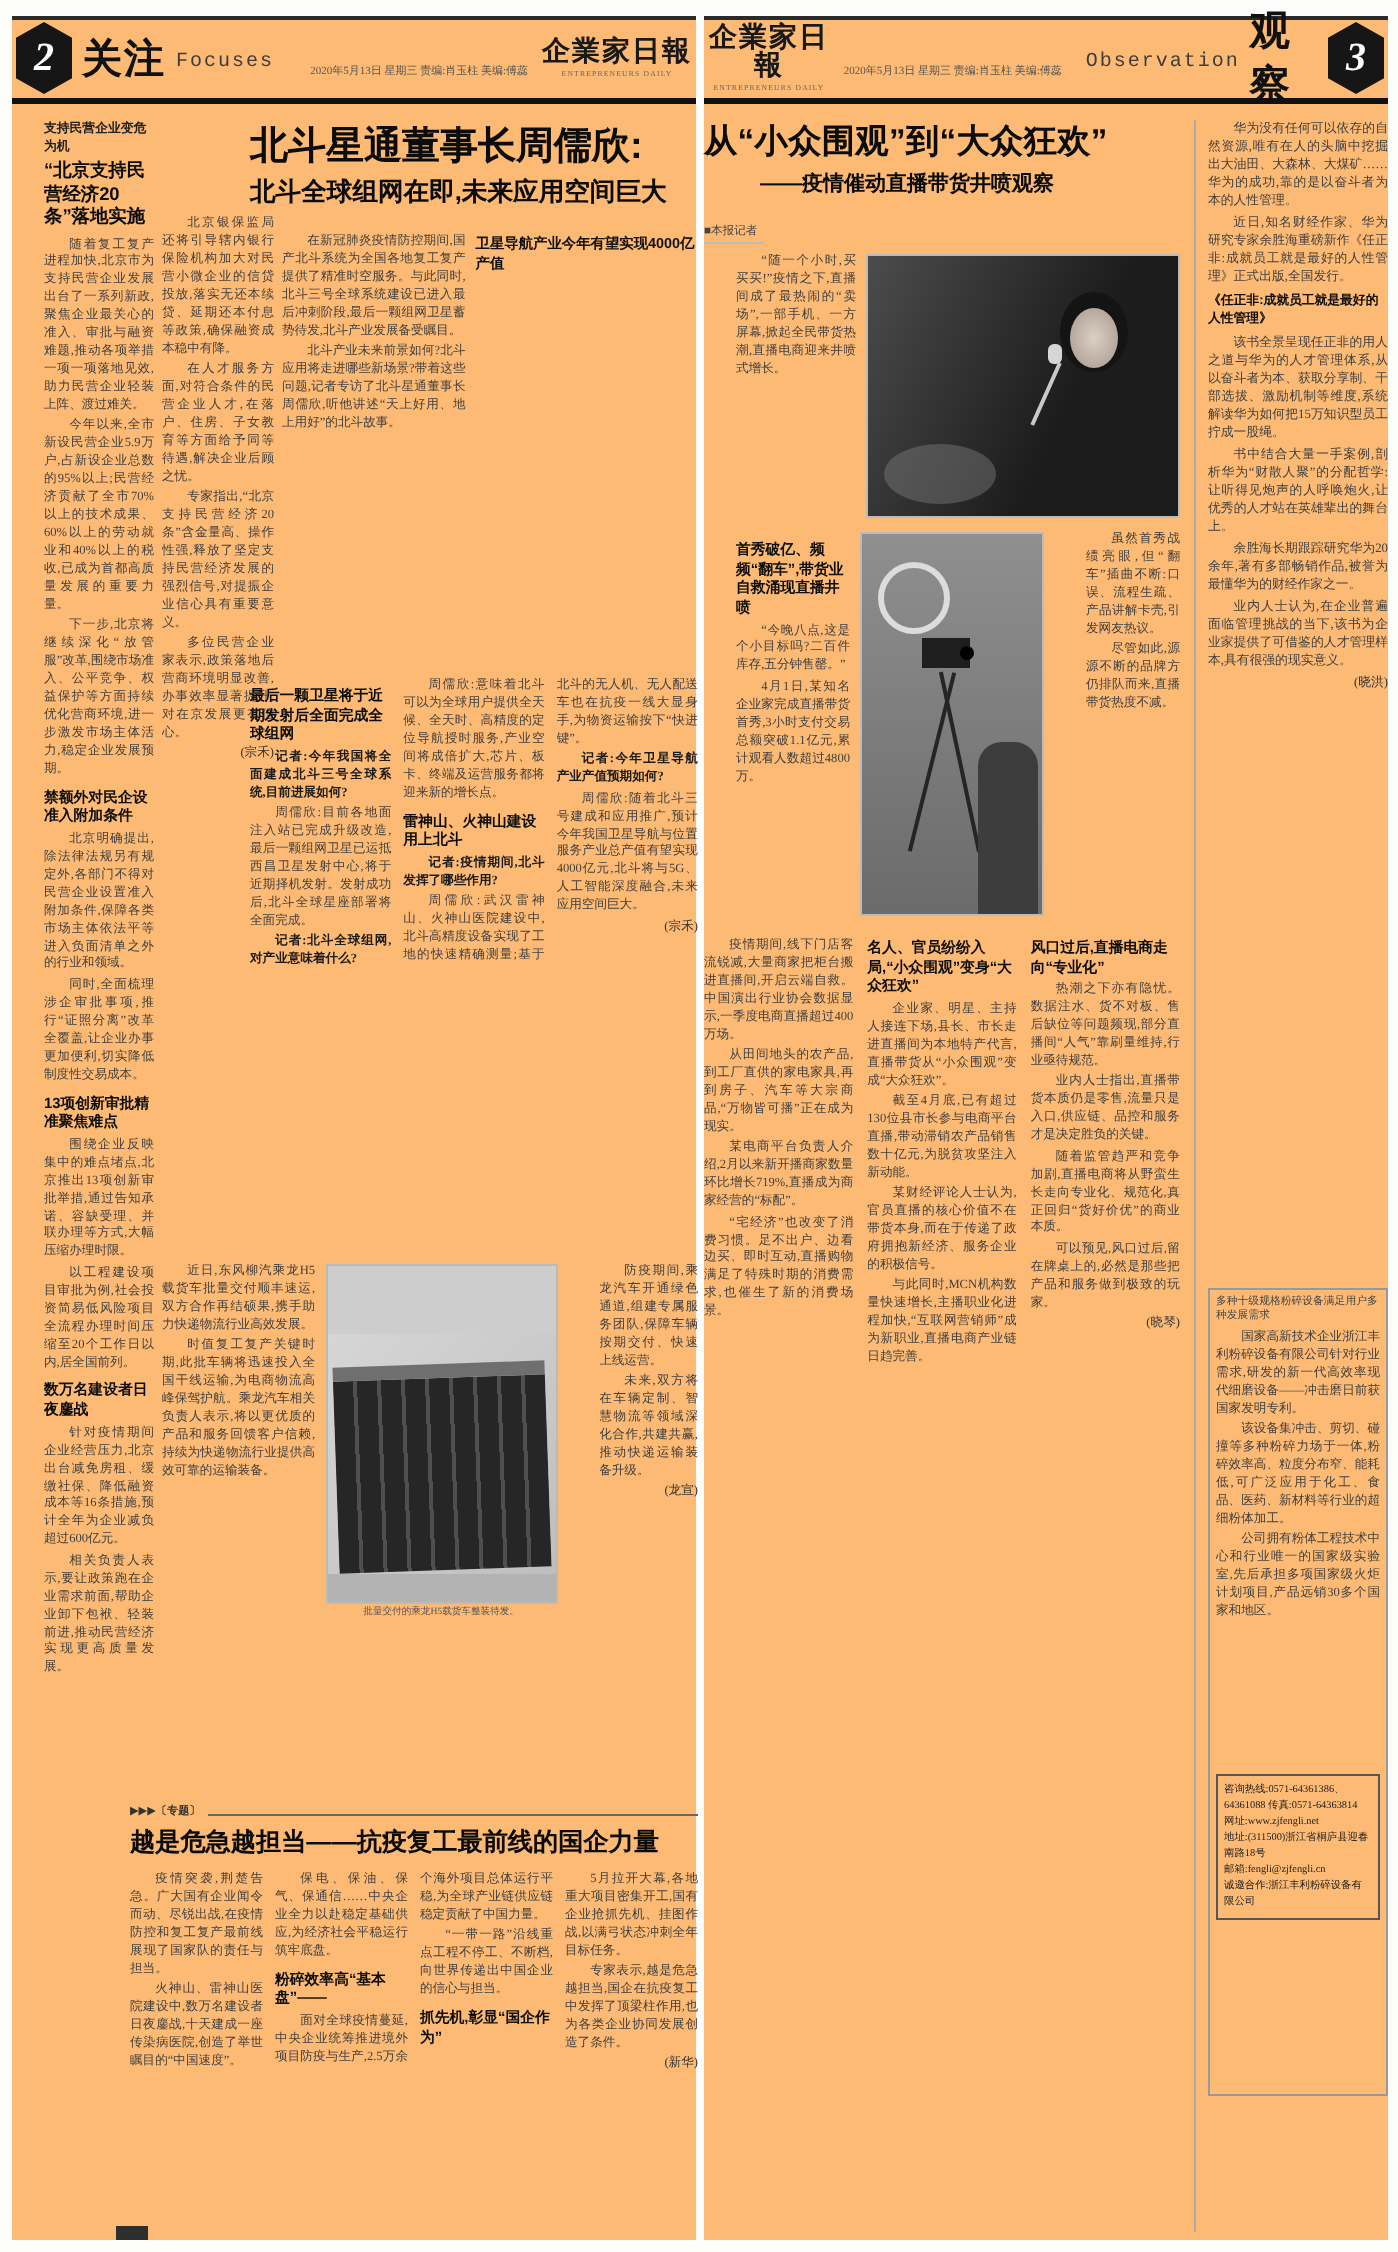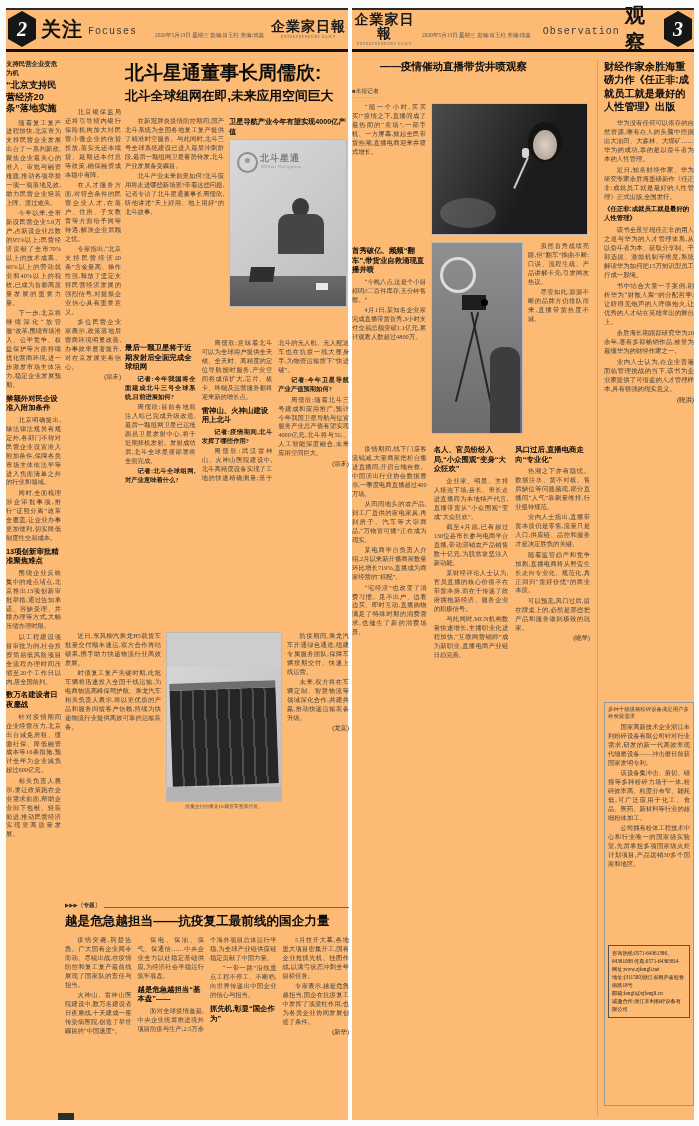--- a/index.html
+++ b/index.html
@@ -16,21 +16,21 @@
   .dateline{font-size:5.5px;color:#555;letter-spacing:0;margin:12px 2px 0;white-space:nowrap;}
   .masthead{text-align:center;line-height:1;margin-top:2px;}
   .masthead .cn{font-size:14px;font-weight:bold;color:#191919;letter-spacing:1px;font-family:"Liberation Serif",serif;}
   .masthead .en{font-size:3.8px;color:#666;letter-spacing:.6px;margin-top:2px;}
   .spacer{flex:1;}
   .bp{font-size:6.3px;line-height:1.42;text-align:justify;text-indent:2em;margin:0 0 1.5px;color:#3f3f3f;}
   .bp.sub{font-weight:bold;color:#0e0e0e;font-size:7.4px;text-indent:0;text-align:left;margin:4px 0 3px;line-height:1.3;
     font-family:"Liberation Sans",sans-serif;}
   .bp.q{font-weight:bold;color:#1b1b1b;}
   .bp.end{text-align:right;text-indent:0;color:#333;}
-  .col{overflow:hidden;}
+  .col{overflow:hidden;margin-left:16px;}
   .photo{position:relative;overflow:hidden;background:linear-gradient(135deg,#d9d9d9,#bdbdbd);flex:0 0 auto;border:1px solid #bbb;box-sizing:border-box;}
   .hl{font-family:"Liberation Sans",sans-serif;font-weight:bold;color:#0c0c0c;}
   
   .a-bj-col1{position:absolute;left:0;top:52px;width:55px;height:1046px;}
   .a-bj-col2{position:absolute;left:59px;top:100px;width:56px;height:516px;}
   .bj-kicker{font-size:6.4px;font-weight:bold;color:#222;margin:0 0 2px;font-family:"Liberation Sans",sans-serif;}
   .bj-head{font-size:9.2px;line-height:1.25;margin:0 0 4px;}
   .a-beidou{position:absolute;left:119px;top:52px;width:224px;height:566px;}
   .bd-h1{font-size:19px;margin:0 0 2px;}
   .bd-h2{font-size:12.8px;margin:0 0 12px;white-space:nowrap;}
@@ -157,31 +157,20 @@
       <p class="bd-h1 hl">北斗星通董事长周儒欣:</p>
       <p class="bd-h2 hl">北斗全球组网在即,未来应用空间巨大</p>
       <div class="bd-row">
         <div class="bd-introcol col">
 
         <p class="bp p">在新冠肺炎疫情防控期间,国产北斗系统为全国各地复工复产提供了精准时空服务。与此同时,北斗三号全球系统建设已进入最后冲刺阶段,最后一颗组网卫星蓄势待发,北斗产业发展备受瞩目。</p>
             <p class="bp p">北斗产业未来前景如何?北斗应用将走进哪些新场景?带着这些问题,记者专访了北斗星通董事长周儒欣,听他讲述“天上好用、地上用好”的北斗故事。</p>
           </div>
         <div class="bd-side">
           <p class="bd-sidesub">卫星导航产业今年有望实现4000亿产值</p>
-          <div class="photo bd-photo">
-            <div class="ph-abs bd-logo-circle"></div>
-            <div class="ph-abs bd-logo-dot"></div>
-            <div class="ph-abs bd-logo-cn">北斗星通</div>
-            <div class="ph-abs bd-logo-en">BDStar Navigation</div>
-            <div class="ph-abs bd-head-sil"></div>
-            <div class="ph-abs bd-body-sil"></div>
-            <div class="ph-abs bd-desk"></div>
-            <div class="ph-abs bd-laptop"></div>
-            <div class="ph-abs bd-paper"></div>
-          </div>
         </div>
       </div>
       <div class="bd-flow">
 
       <p class="bp sub">最后一颗卫星将于近期发射后全面完成全球组网</p>
           <p class="bp q">记者:今年我国将全面建成北斗三号全球系统,目前进展如何?</p>
           <p class="bp p">周儒欣:目前各地面注入站已完成升级改造,最后一颗组网卫星已运抵西昌卫星发射中心,将于近期择机发射。发射成功后,北斗全球星座部署将全面完成。</p>
           <p class="bp q">记者:北斗全球组网,对产业意味着什么?</p>
           <p class="bp p">周儒欣:意味着北斗可以为全球用户提供全天候、全天时、高精度的定位导航授时服务,产业空间将成倍扩大,芯片、板卡、终端及运营服务都将迎来新的增长点。</p>
           <p class="bp sub">雷神山、火神山建设用上北斗</p>
@@ -221,21 +210,21 @@
       <div class="gq-labelrow">
         <span class="gq-label">▶▶▶〔专题〕</span>
         <span class="gq-line"></span>
       </div>
       <p class="gq-head hl">越是危急越担当——抗疫复工最前线的国企力量</p>
       <div class="gq-flow">
 
       <p class="bp p">疫情突袭,荆楚告急。广大国有企业闻令而动、尽锐出战,在疫情防控和复工复产最前线展现了国家队的责任与担当。</p>
           <p class="bp p">火神山、雷神山医院建设中,数万名建设者日夜鏖战,十天建成一座传染病医院,创造了举世瞩目的“中国速度”。</p>
           <p class="bp p">保电、保油、保气、保通信……中央企业全力以赴稳定基础供应,为经济社会平稳运行筑牢底盘。</p>
-          <p class="bp sub">越是危急越担当“基本盘”——</p>
+          <p class="bp sub">粉碎效率高“基本盘”——</p>
           <p class="bp p">面对全球疫情蔓延,中央企业统筹推进境外项目防疫与生产,2.5万余个海外项目总体运行平稳,为全球产业链供应链稳定贡献了中国力量。</p>
           <p class="bp p">“一带一路”沿线重点工程不停工、不断档,向世界传递出中国企业的信心与担当。</p>
           <p class="bp sub">抓先机,彰显“国企作为”</p>
           <p class="bp p">5月拉开大幕,各地重大项目密集开工,国有企业抢抓先机、挂图作战,以满弓状态冲刺全年目标任务。</p>
           <p class="bp p">专家表示,越是危急越担当,国企在抗疫复工中发挥了顶梁柱作用,也为各类企业协同发展创造了条件。</p>
           <p class="bp end">(新华)</p>
         </div>
     </div>
 
     <div class="scan-mark"></div>
@@ -248,20 +237,21 @@
         <div class="en">ENTREPRENEURS DAILY</div>
       </div>
       <div class="dateline">2020年5月13日 星期三 责编:肖玉柱 美编:傅蕊</div>
       <div class="spacer"></div>
       <div class="sec-en">Observation</div>
       <div class="sec-cn">观察</div>
       <div class="badge">3</div>
     </div>
 
     <div class="a-main">
+      <p class="m-head hl">从“小众围观”到“大众狂欢”</p>
       <p class="m-sub hl">——疫情催动直播带货井喷观察</p>
       <p class="m-byline">■本报记者</p>
       <div class="m-rowA">
         <div class="m-a1 col">
 
         <p class="bp p">“随一个小时,买买买!”疫情之下,直播间成了最热闹的“卖场”,一部手机、一方屏幕,掀起全民带货热潮,直播电商迎来井喷式增长。</p>
           </div>
         <div class="photo m-photo1">
           <div class="ph-abs w-bg"></div>
           <div class="ph-abs w-hair"></div>
@@ -307,21 +297,20 @@
           <p class="bp sub">风口过后,直播电商走向“专业化”</p>
           <p class="bp p">热潮之下亦有隐忧。数据注水、货不对板、售后缺位等问题频现,部分直播间“人气”靠刷量维持,行业亟待规范。</p>
           <p class="bp p">业内人士指出,直播带货本质仍是零售,流量只是入口,供应链、品控和服务才是决定胜负的关键。</p>
           <p class="bp p">随着监管趋严和竞争加剧,直播电商将从野蛮生长走向专业化、规范化,真正回归“货好价优”的商业本质。</p>
           <p class="bp p">可以预见,风口过后,留在牌桌上的,必然是那些把产品和服务做到极致的玩家。</p>
           <p class="bp end">(晓琴)</p>
         </div>
     </div>
 
     <div class="a-side">
-      <p class="sd-head hl">财经作家余胜海重磅力作《任正非:成就员工就是最好的人性管理》出版</p>
       <div class="sd-body">
 
       <p class="bp p">华为没有任何可以依存的自然资源,唯有在人的头脑中挖掘出大油田、大森林、大煤矿……华为的成功,靠的是以奋斗者为本的人性管理。</p>
           <p class="bp p">近日,知名财经作家、华为研究专家余胜海重磅新作《任正非:成就员工就是最好的人性管理》正式出版,全国发行。</p>
           <p class="bp sub">《任正非:成就员工就是最好的人性管理》</p>
           <p class="bp p">该书全景呈现任正非的用人之道与华为的人才管理体系,从以奋斗者为本、获取分享制、干部选拔、激励机制等维度,系统解读华为如何把15万知识型员工拧成一股绳。</p>
           <p class="bp p">书中结合大量一手案例,剖析华为“财散人聚”的分配哲学:让听得见炮声的人呼唤炮火,让优秀的人才站在英雄辈出的舞台上。</p>
           <p class="bp p">余胜海长期跟踪研究华为20余年,著有多部畅销作品,被誉为最懂华为的财经作家之一。</p>
           <p class="bp p">业内人士认为,在企业普遍面临管理挑战的当下,该书为企业家提供了可借鉴的人才管理样本,具有很强的现实意义。</p>
           <p class="bp end">(晓洪)</p>

